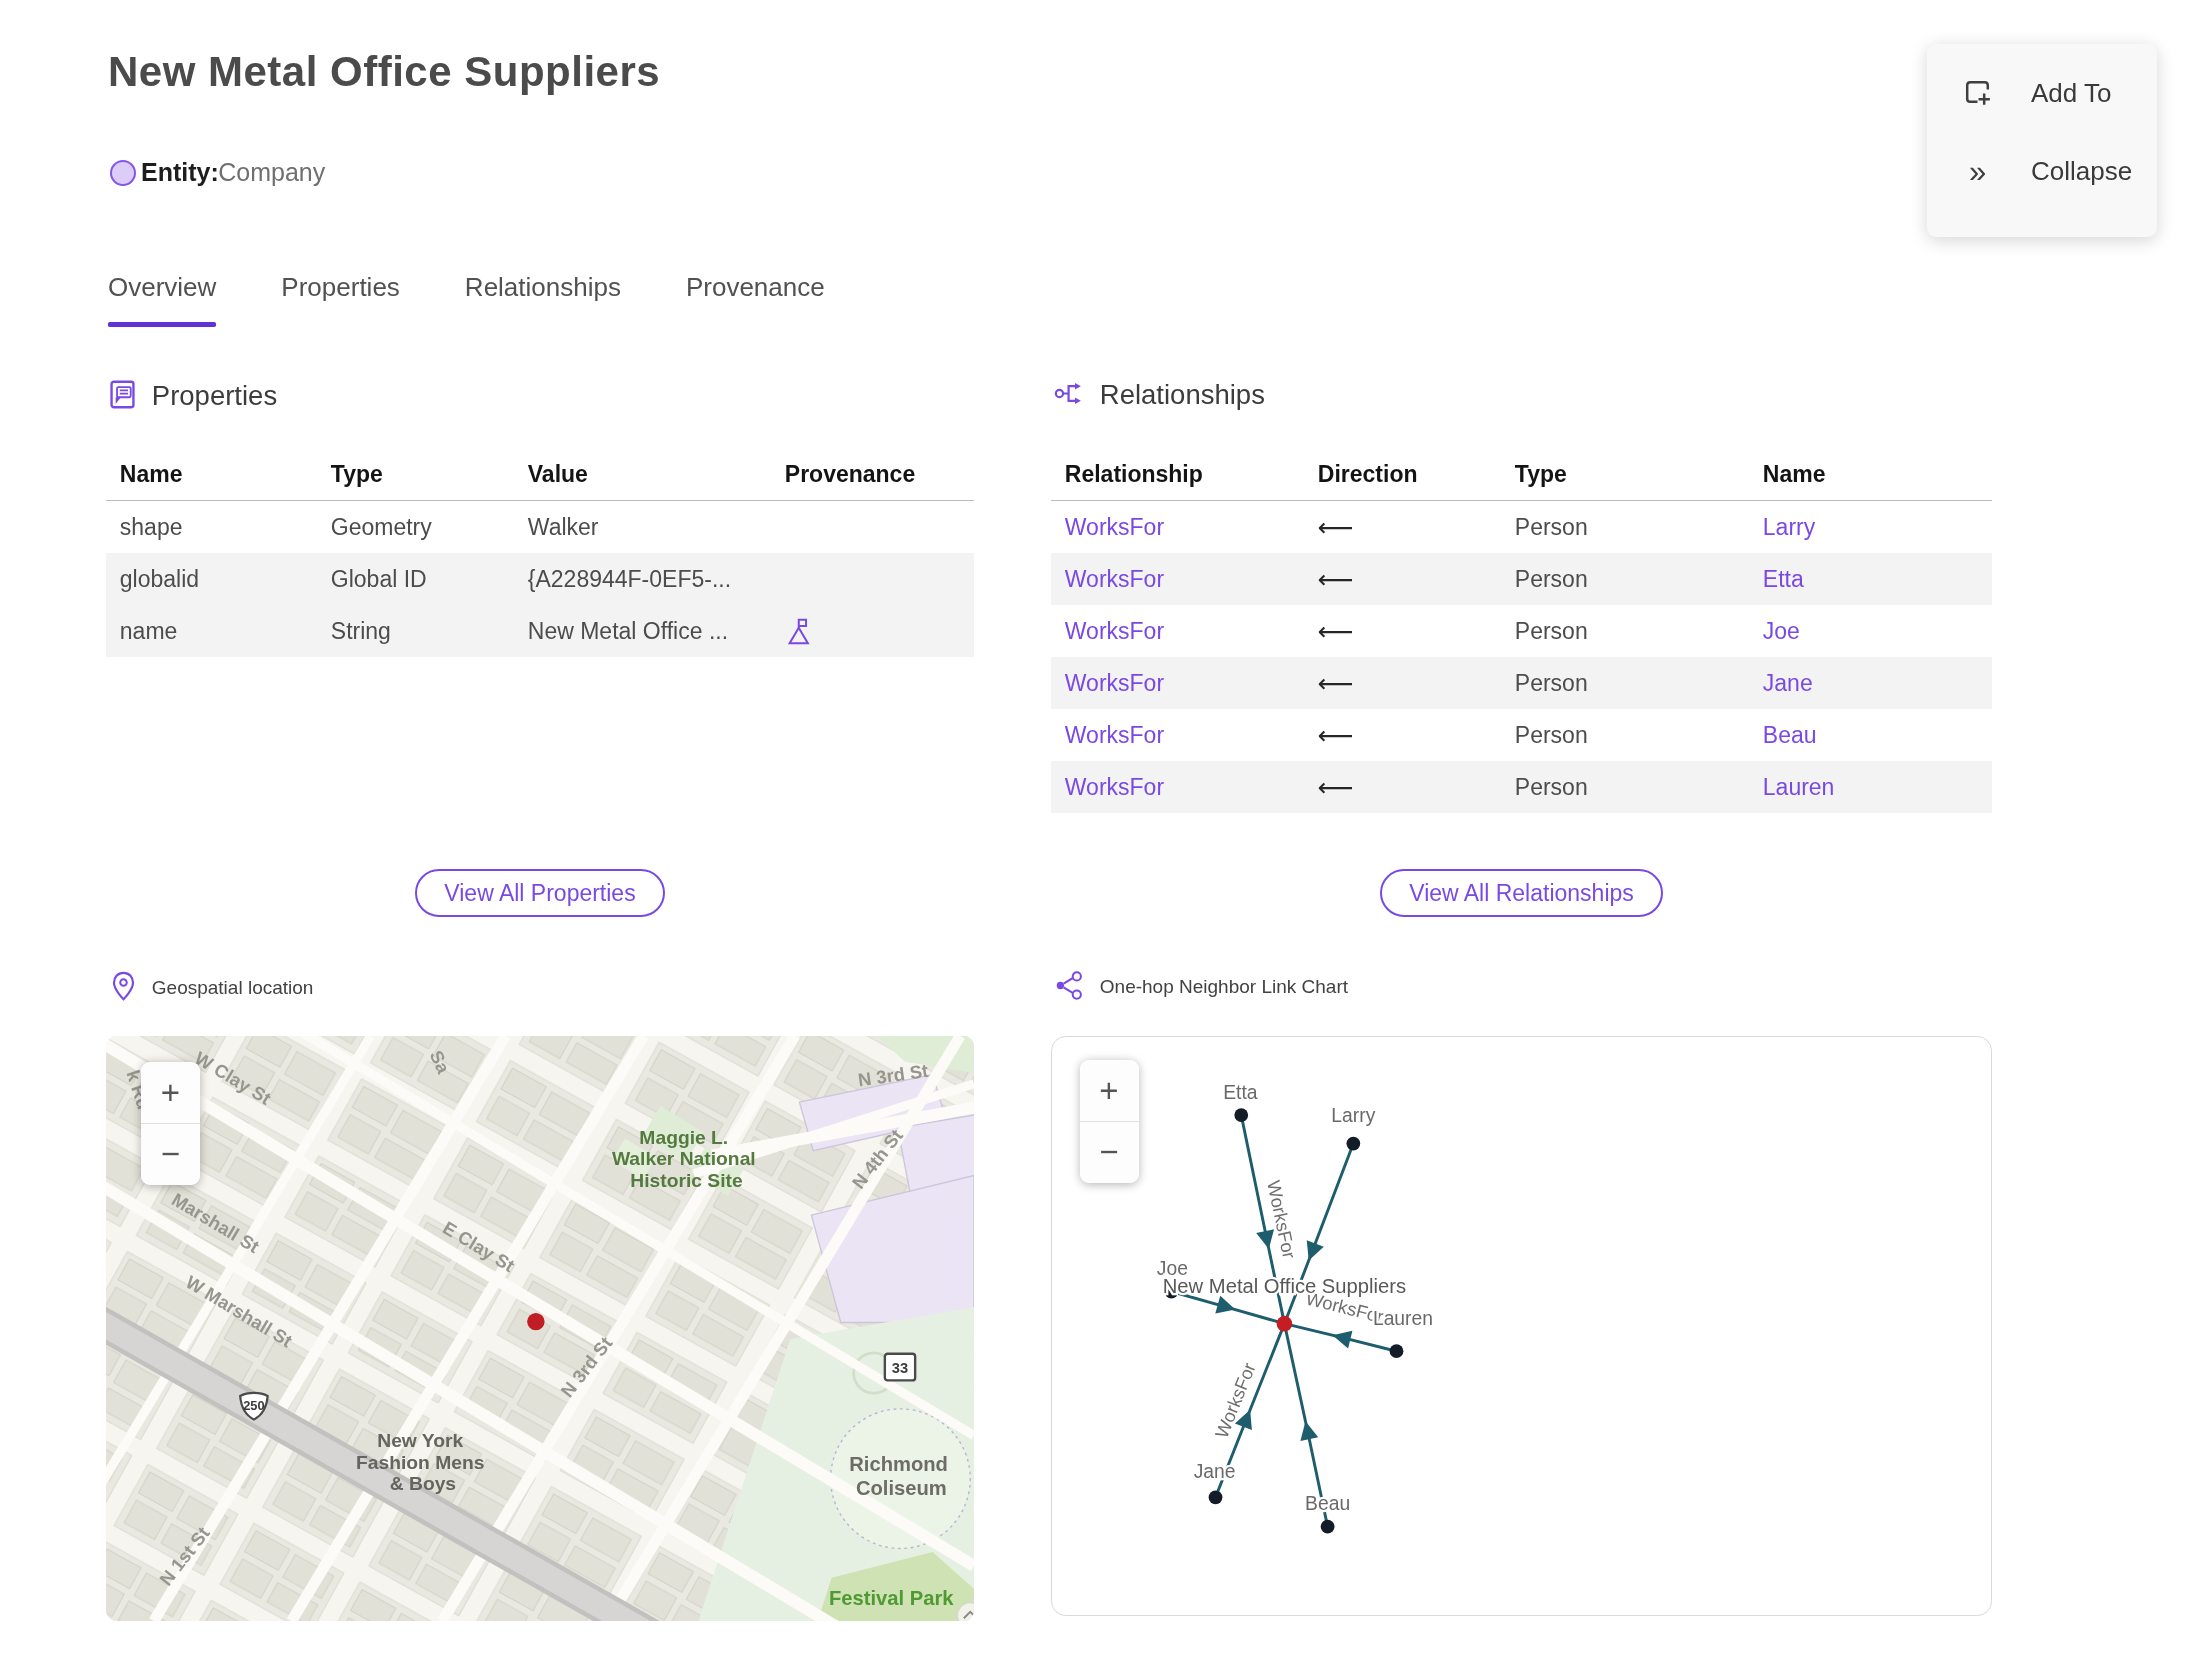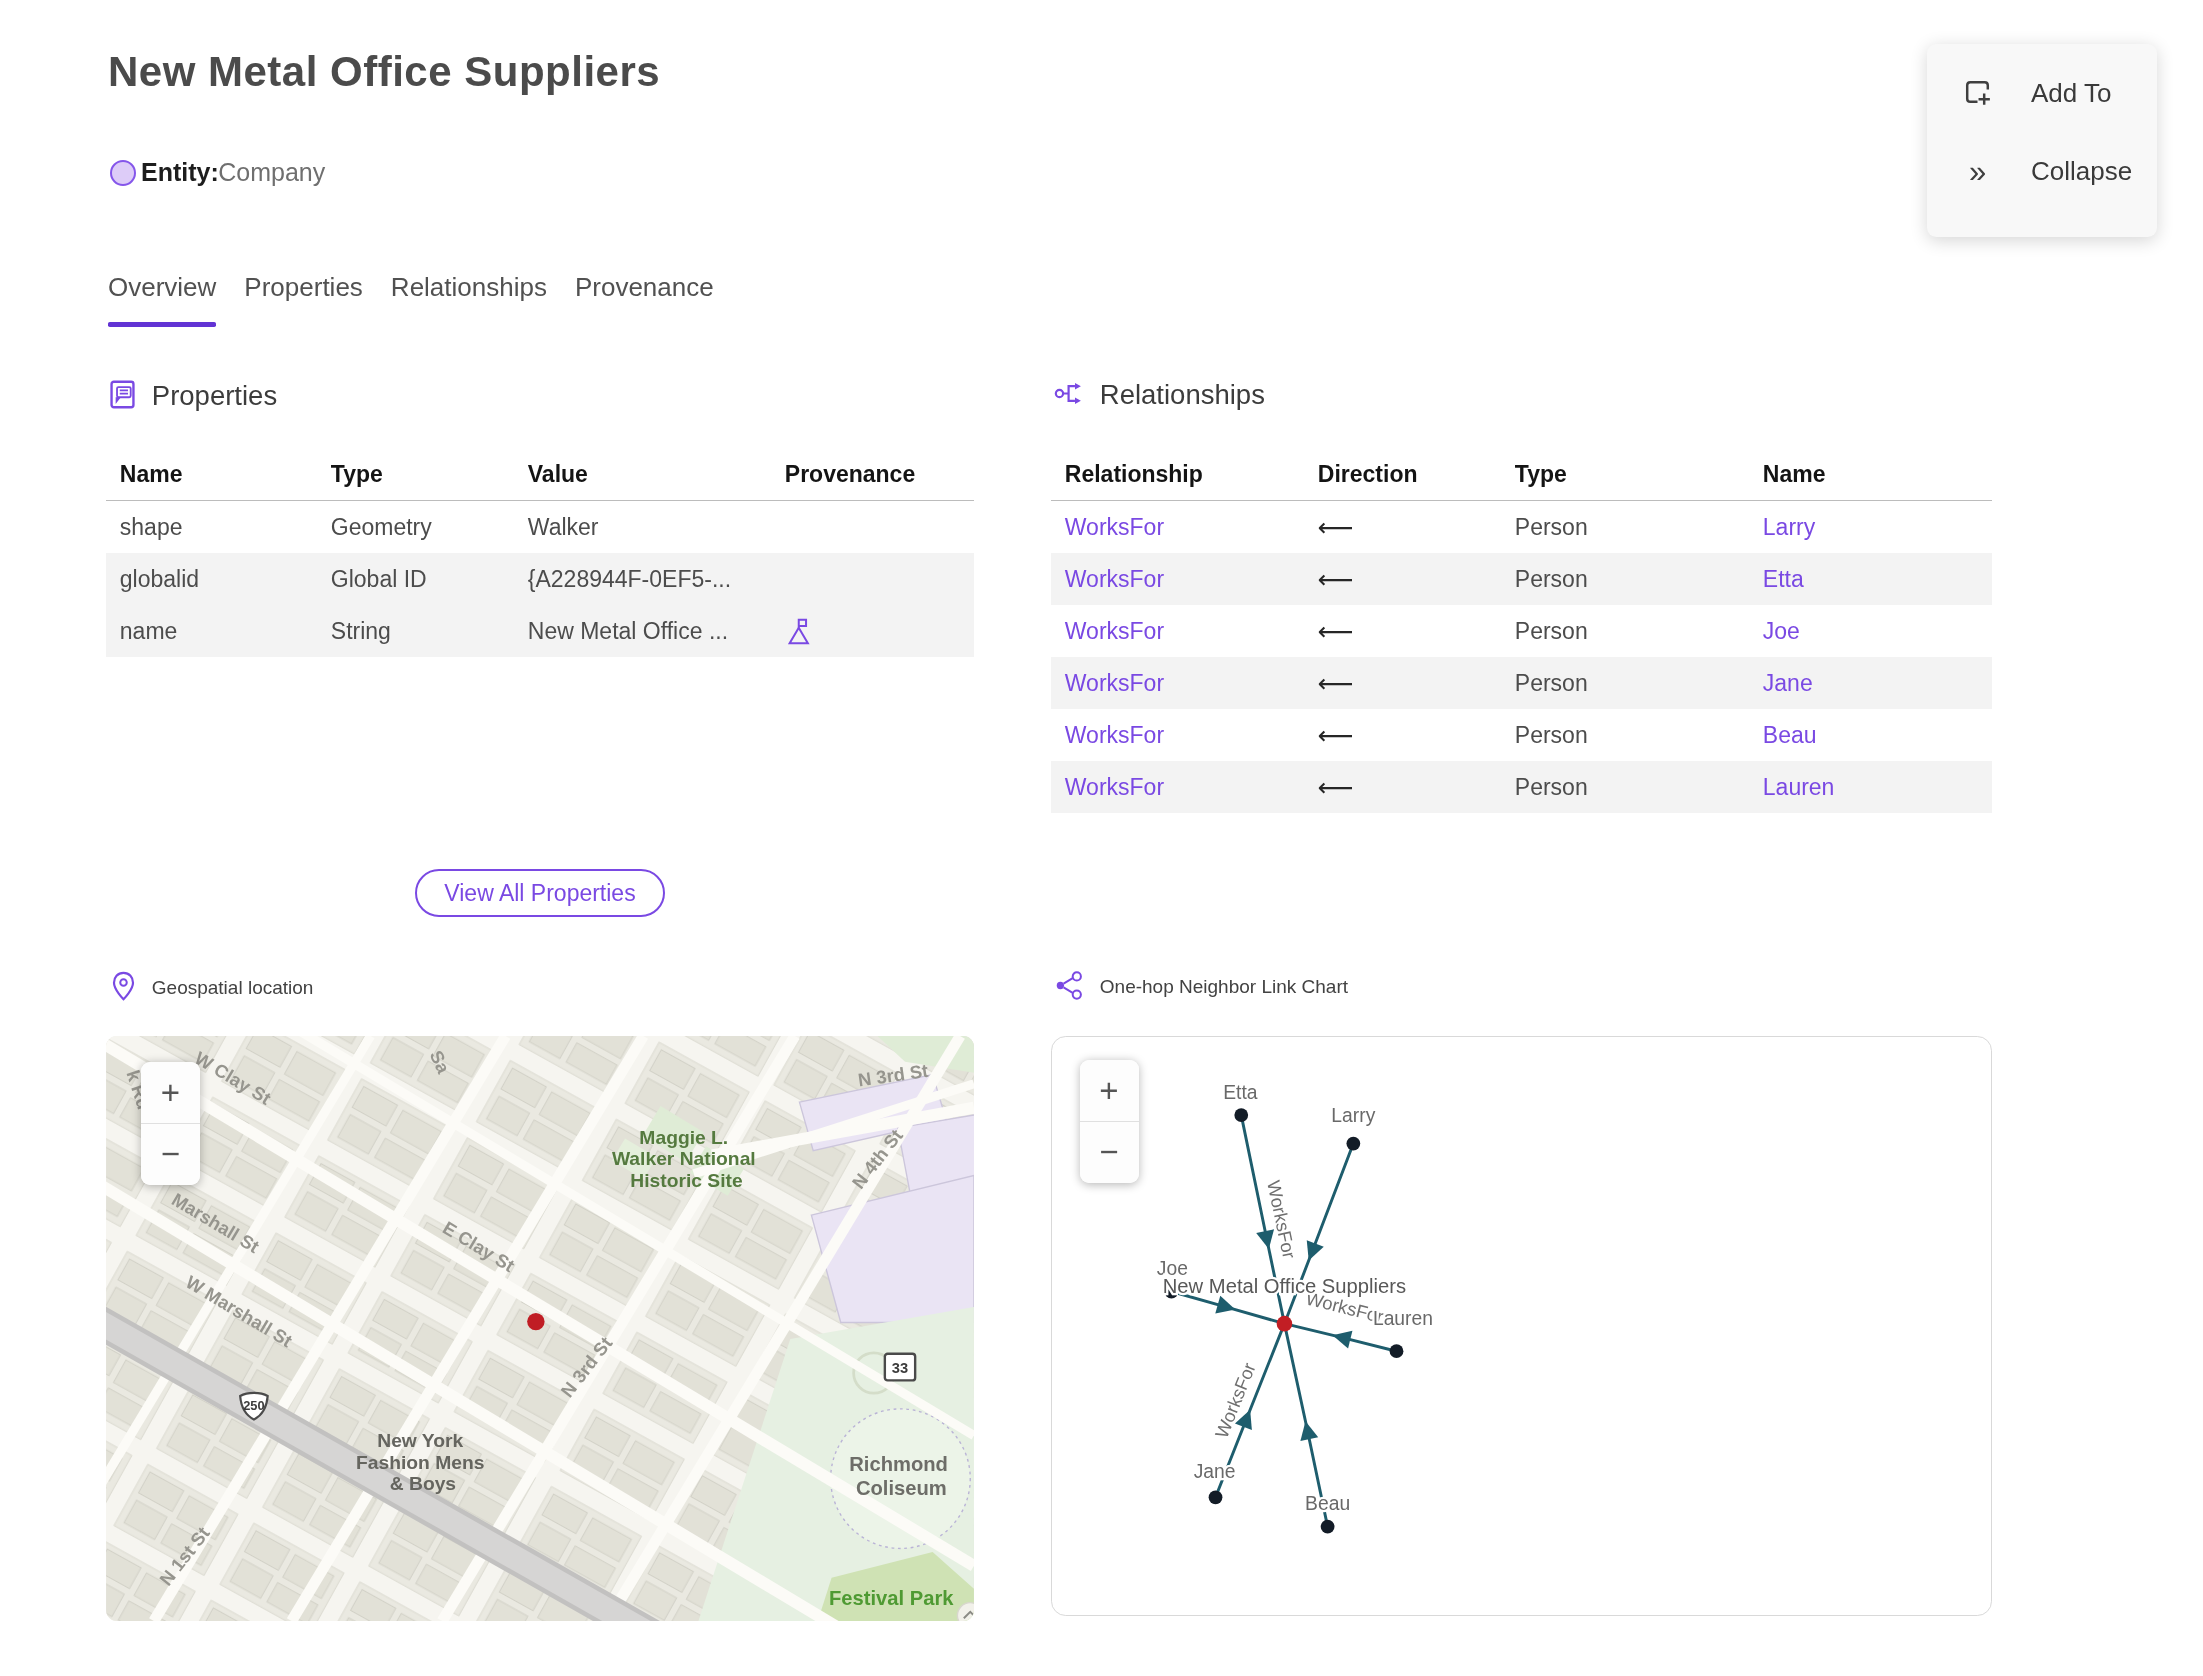--- a/index.html
+++ b/index.html
@@ -14,21 +14,21 @@
   .entity-type{font-size:25px;color:#6f6f6f;margin-left:-5.5px;}
 
   
   .float-menu{position:absolute;left:1927px;top:44px;width:230px;height:193px;background:#f8f8f8;border-radius:9.2px;
     box-shadow:0 3.7px 16.5px rgba(0,0,0,.16);padding:33px 0 0 33px;box-sizing:border-box;display:flex;flex-direction:column;gap:46px;}
   .float-item{display:flex;align-items:center;gap:36px;font-size:26px;color:#3a3a3a;cursor:pointer;}
   .float-item .gly{width:35px;display:flex;justify-content:center;color:#3f3f3f;}
   .chev2{font-size:31px;color:#4a4a4a;line-height:1;}
 
   
-  .tabs{position:absolute;left:108px;top:272px;display:flex;gap:28px;}
+  .tabs{position:absolute;left:108px;top:272px;display:flex;gap:65px;}
   .tab{font-size:26px;color:#515151;padding-bottom:24px;position:relative;cursor:pointer;}
   .tab.active::after{content:"";position:absolute;left:0;right:0;bottom:0;height:5.5px;background:#6233d4;border-radius:1.8px;}
 
   
   .sec-head{position:absolute;display:flex;align-items:center;gap:13.8px;}
   .sec-head .t1{font-size:27.5px;color:#3c3c3c;}
   .sec-head .t2{font-size:19px;color:#424242;}
   .pic{flex:0 0 auto;}
 
   
@@ -198,20 +198,23 @@
     <div class="trow alt rels-grid">
       <div class="cell plink">WorksFor</div>
       <div class="cell dirarrow">⟵</div>
       <div class="cell">Person</div>
       <div class="cell plink">Lauren</div>
     </div>
   </div>
 
   <div class="viewall-wrap" style="left:106px;width:868px;">
     <button class="viewall">View All Properties</button>
+  </div>
+  <div class="viewall-wrap" style="left:1051px;width:941px;">
+    <button class="viewall">View All Relationships</button>
   </div>
 
   <div class="sec-head" style="left:109px;top:970px;">
     <span class="pic">
       <svg width="29" height="33" viewBox="0 0 32 36" fill="none">
         <path d="M16 3 C9.5 3 5.5 8 5.5 13.8 C5.5 21.5 16 32 16 32 S26.5 21.5 26.5 13.8 C26.5 8 22.5 3 16 3 Z" stroke="#7a49e3" stroke-width="2.4"></path>
         <circle cx="16" cy="13.5" r="3.6" stroke="#7a49e3" stroke-width="2.2"></circle>
       </svg>
     </span>
     <span class="t2">Geospatial location</span>

